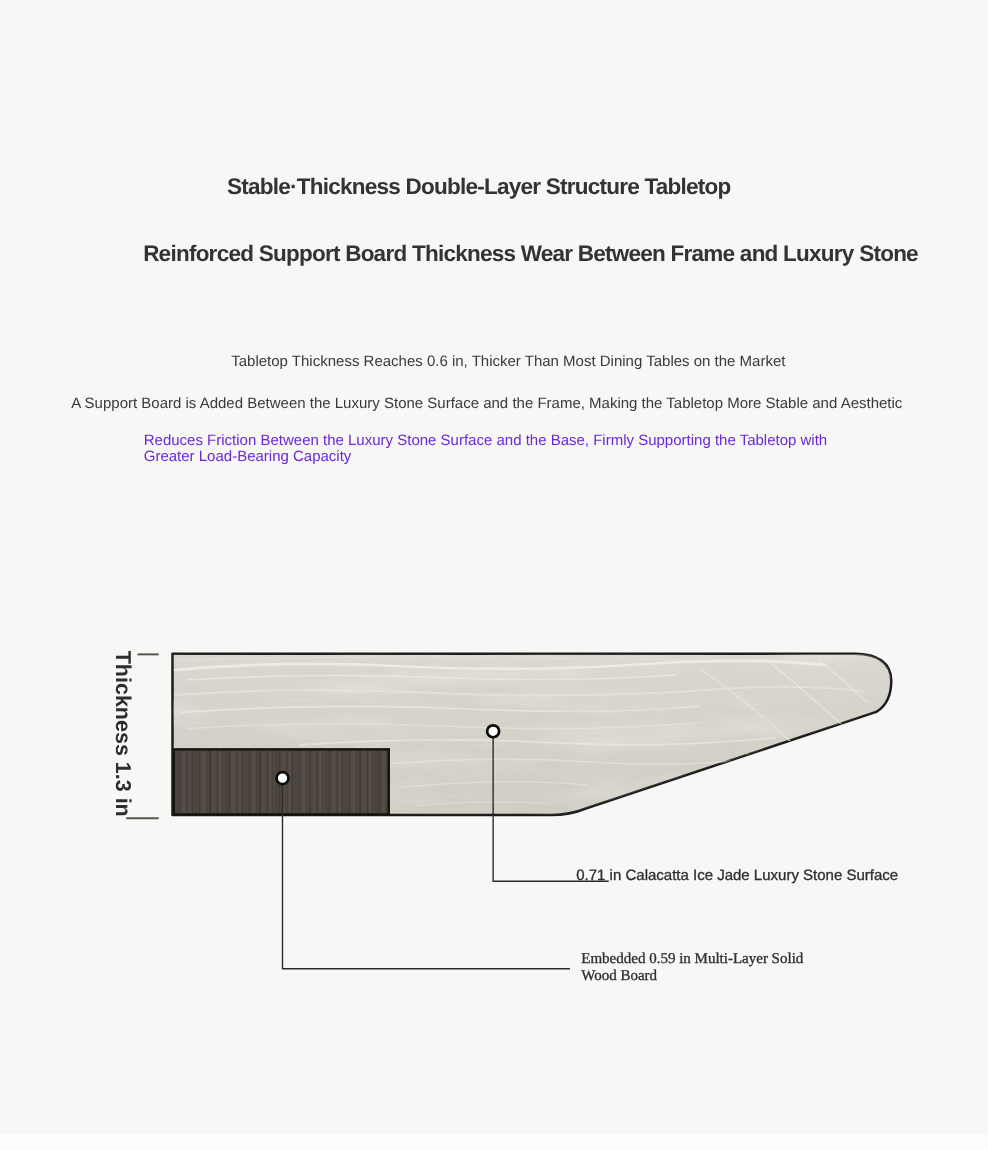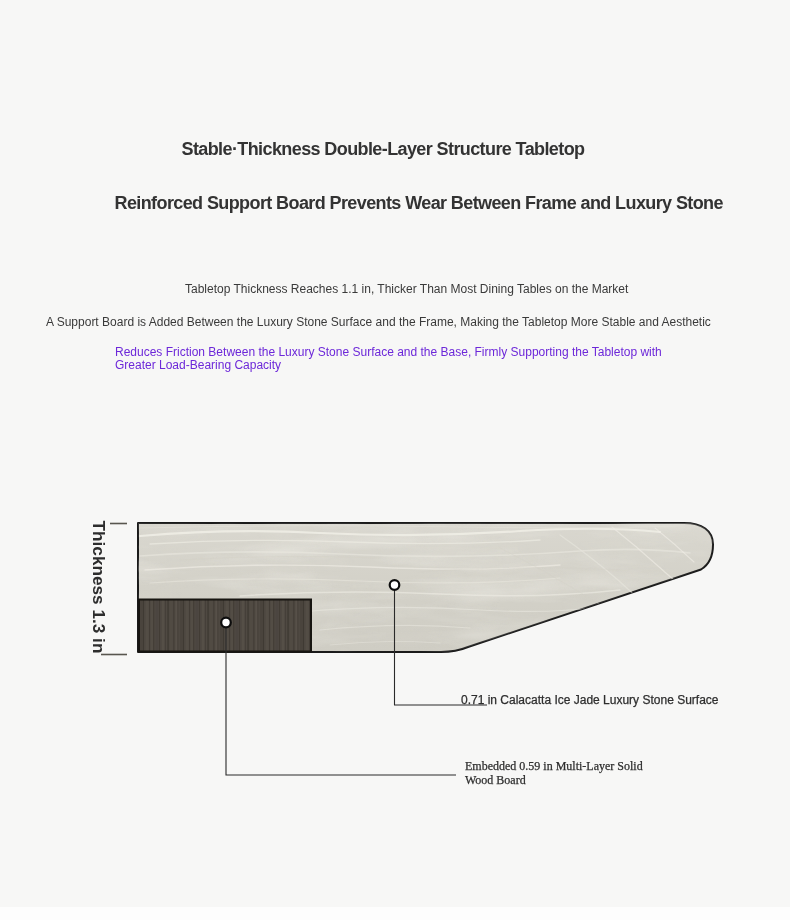--- a/index.html
+++ b/index.html
@@ -5,25 +5,25 @@
   html,body{margin:0;padding:0;}
   body{width:790px;height:920px;background:#f7f7f6;position:relative;overflow:hidden;
        font-family:"Liberation Sans", sans-serif;}
   .abs{position:absolute;white-space:nowrap;}
 </style>
 </head>
 <body>
 
 <div class="abs" style="left:181.5px;top:140px;font-size:18px;letter-spacing:-0.6px;font-weight:bold;color:#333;line-height:1;">Stable·Thickness Double-Layer Structure Tabletop</div>
 
-<div class="abs" style="left:114.5px;top:193.5px;font-size:18px;letter-spacing:-0.6px;font-weight:bold;color:#333;line-height:1;">Reinforced Support Board Prevents Wear Between Frame and Luxury Stone</div>
+<div class="abs" style="left:114.5px;top:193.5px;font-size:18px;letter-spacing:-0.6px;font-weight:bold;color:#333;line-height:1;">Reinforced Support Board Thickness Wear Between Frame and Luxury Stone</div>
 
-<div class="abs" style="left:185px;top:282.5px;font-size:12px;color:#3a3a3a;line-height:1;">Tabletop Thickness Reaches 1.1 in, Thicker Than Most Dining Tables on the Market</div>
+<div class="abs" style="left:185px;top:282.5px;font-size:12px;color:#3a3a3a;line-height:1;">Tabletop Thickness Reaches 0.6 in, Thicker Than Most Dining Tables on the Market</div>
 
-<div class="abs" style="left:46px;top:315.5px;font-size:12px;color:#3a3a3a;line-height:1;">A Support Board is Added Between the Luxury Stone Surface and the Frame, Making the Tabletop More Stable and Aesthetic</div>
+<div class="abs" style="left:57px;top:315.5px;font-size:12px;color:#3a3a3a;line-height:1;">A Support Board is Added Between the Luxury Stone Surface and the Frame, Making the Tabletop More Stable and Aesthetic</div>
 
 <div class="abs" style="left:115px;top:345.5px;font-size:12px;color:#6d28d9;line-height:13.7px;">Reduces Friction Between the Luxury Stone Surface and the Base, Firmly Supporting the Tabletop with<br>Greater Load-Bearing Capacity</div>
 
 <svg class="abs" style="left:0;top:0;" width="790" height="920" viewBox="0 0 790 920">
   <defs>
 
     <linearGradient id="stone" x1="0" y1="0" x2="0" y2="1">
       <stop offset="0" stop-color="#d9d7cf"></stop>
       <stop offset="0.5" stop-color="#d3d1c8"></stop>
       <stop offset="1" stop-color="#cfcdc4"></stop>

